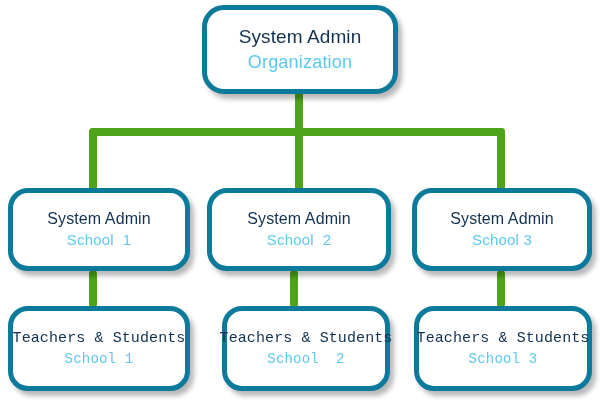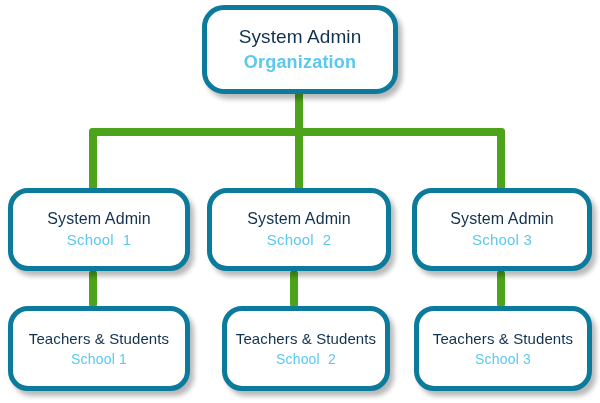--- a/index.html
+++ b/index.html
@@ -66,39 +66,40 @@
     width: 196px;
     height: 89px;
     border-radius: 22px;
   }
   #node-root .node-title {
     font-size: 19px;
     font-weight: 400;
   }
   #node-root .node-sub {
     font-size: 18px;
-    font-weight: 700;
+    font-weight: 400;
     margin-top: 2px;
   }
   
   .row-admin {
     top: 188px;
     height: 83px;
   }
   #node-admin-0 { left: 8px;   width: 182px; }
   #node-admin-1 { left: 207px; width: 184px; }
   #node-admin-2 { left: 412px; width: 180px; }
 
   .row-admin .node-title { font-size: 16px; font-weight: 400; }
   .row-admin .node-sub   { font-size: 15px; font-weight: 400; margin-top: 1px; }
 
   
   .row-leaf {
     top: 306px;
     height: 85px;
+    font-family: Liberation Mono, monospace;
   }
   #node-leaf-0 { left: 8px;   width: 182px; }
   #node-leaf-1 { left: 222px; width: 168px; }
   #node-leaf-2 { left: 414px; width: 178px; }
 
   .row-leaf .node-title { font-size: 15px; font-weight: 400; }
   .row-leaf .node-sub   { font-size: 14px; font-weight: 400; margin-top: 1px; }
 </style>
 </head>
 <body>

